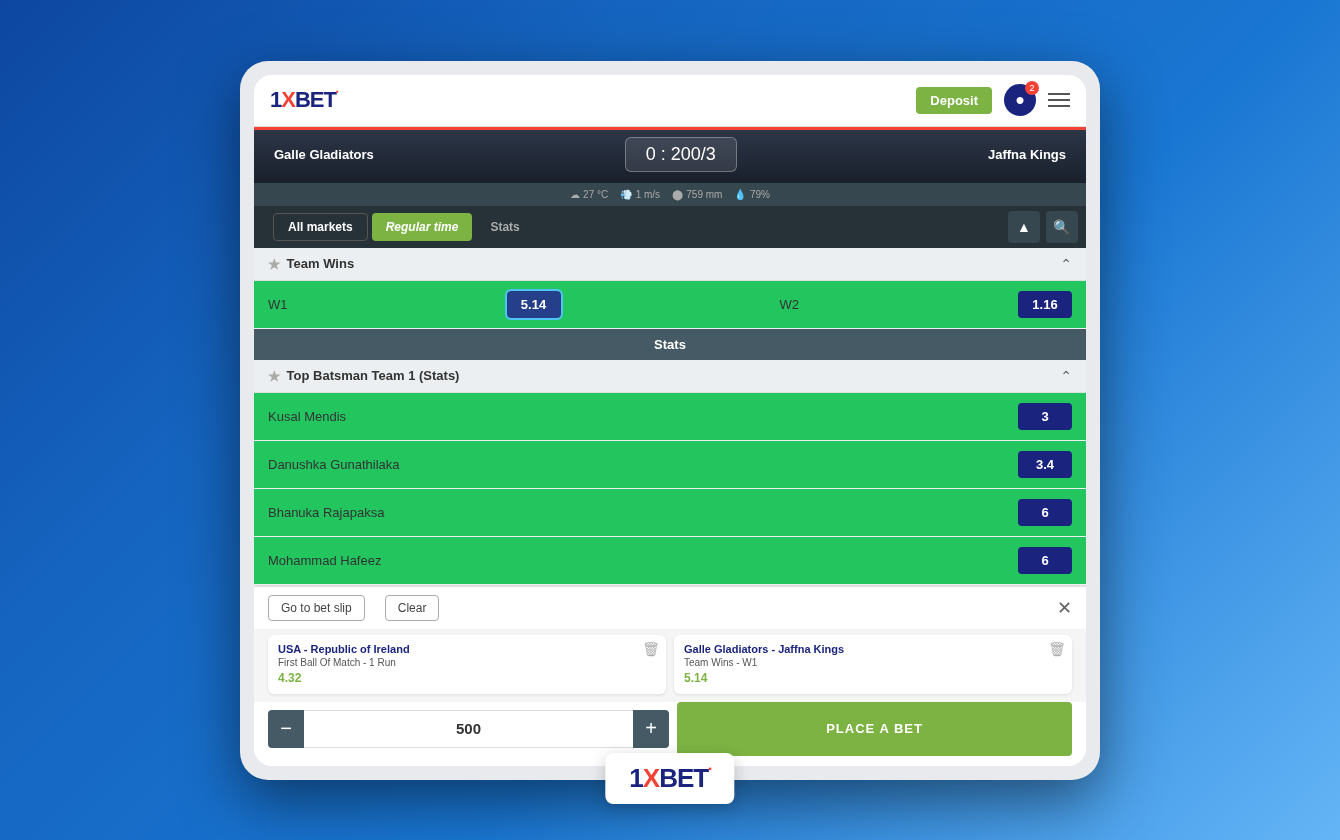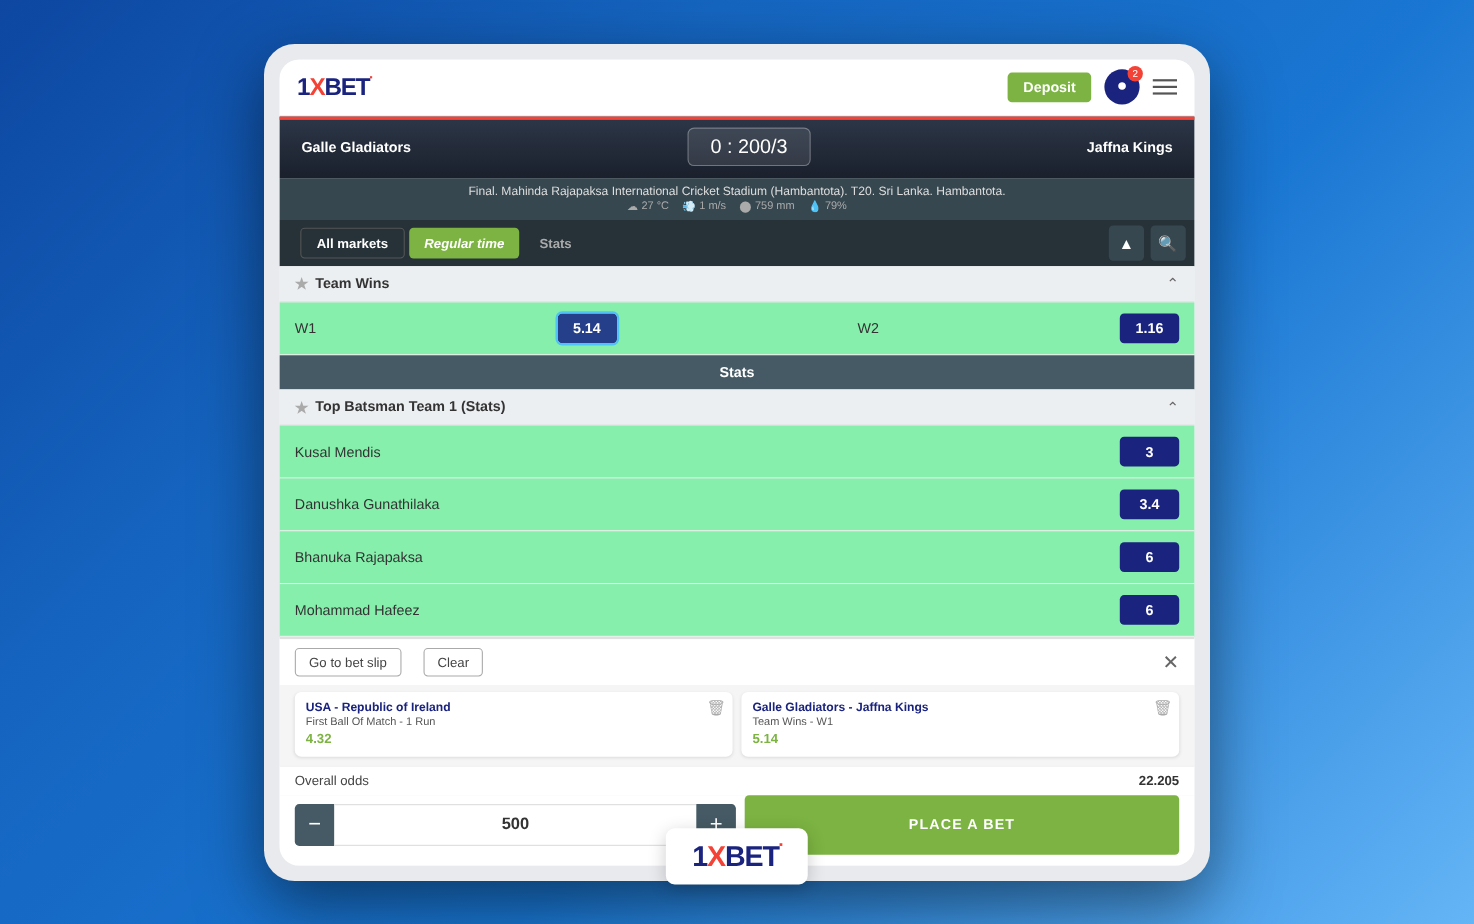--- a/index.html
+++ b/index.html
@@ -255,21 +255,21 @@
       color: #aaa;
       font-size: 14px;
     }
     .chevron-icon {
       color: #666;
       font-size: 14px;
       cursor: pointer;
     }
     
     .bet-row {
-      background: #86efac;
+      background: #22c55e;
       display: flex;
       align-items: center;
       justify-content: space-between;
       padding: 10px 14px;
       border-bottom: 1px solid #f0f0f0;
     }
     .bet-label {
       font-size: 13px;
       color: #333;
     }
@@ -498,21 +498,20 @@
       </div>
     </div>
 
     <div class="score-bar">
       <span class="team-name">Galle Gladiators</span>
       <div class="score-box">0 :  200/3</div>
       <span class="team-name">Jaffna Kings</span>
     </div>
 
     <div class="match-info">
-      <div class="match-info-line1">Final. Mahinda Rajapaksa International Cricket Stadium (Hambantota). T20. Sri Lanka. Hambantota.</div>
       <div class="match-info-line2">
         <span class="weather-item">☁ <span>27 °C</span></span>
         <span class="weather-item">💨 <span>1 m/s</span></span>
         <span class="weather-item">⬤ <span>759 mm</span></span>
         <span class="weather-item">💧 <span>79%</span></span>
       </div>
     </div>
 
     <div class="tabs-bar">
       <div class="tabs-left">
@@ -582,24 +581,20 @@
         <button class="bet-card-delete">🗑</button>
       </div>
       <div class="bet-card">
         <div class="bet-card-title">Galle Gladiators - Jaffna Kings</div>
         <div class="bet-card-sub">Team Wins - W1</div>
         <span class="bet-card-odds">5.14</span>
         <button class="bet-card-delete">🗑</button>
       </div>
     </div>
 
-    <div class="odds-place-row">
-      <span>Overall odds</span>
-      <span class="overall-odds-value">22.205</span>
-    </div>
 
     <div class="amount-place-row">
       <button class="amount-minus">−</button>
       <input class="amount-input" type="text" value="500" style="">
       <button class="amount-plus">+</button>
       <button class="place-bet-btn">PLACE A BET</button>
     </div>
 
   </div>
 </div>

